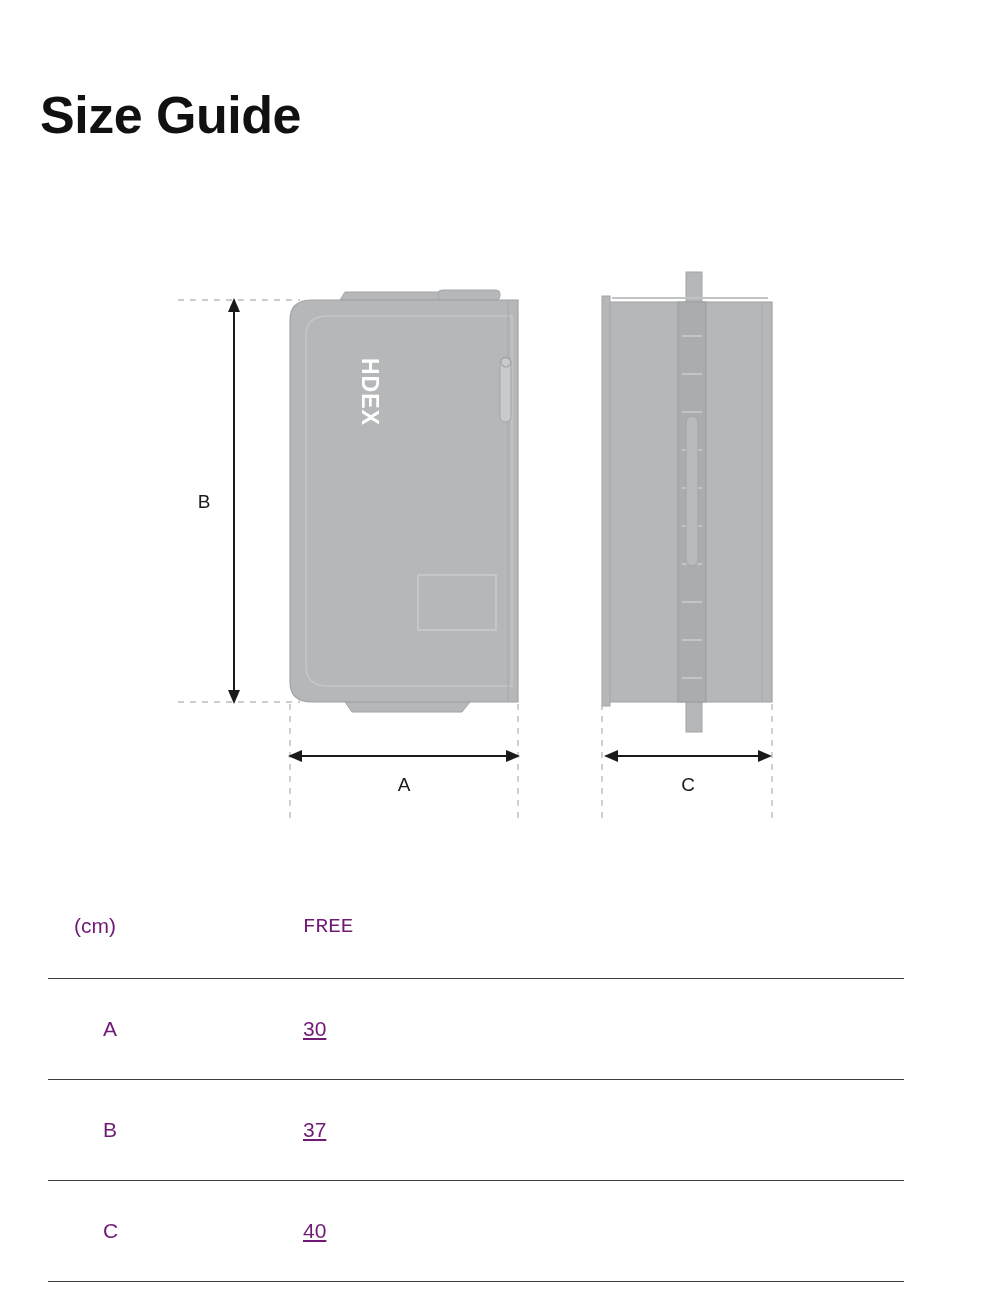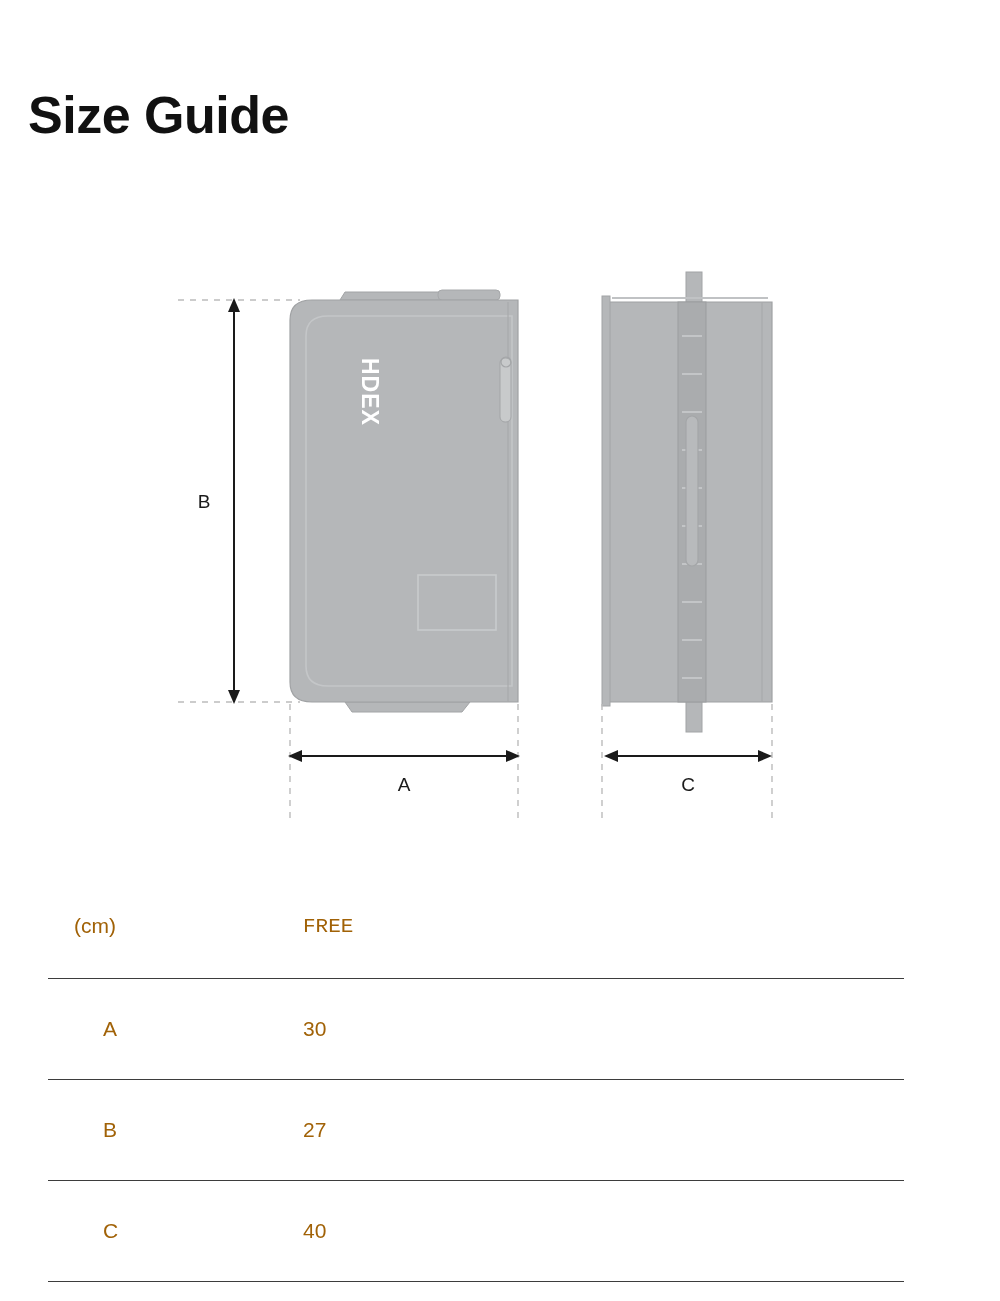--- a/index.html
+++ b/index.html
@@ -11,21 +11,21 @@
     width: 1000px;
     height: 1301px;
     position: relative;
     font-family: "Liberation Sans", sans-serif;
     color: #141414;
     overflow: hidden;
   }
 
   .page-title {
     position: absolute;
-    left: 28px;
+    left: 40px;
     top: 52px;
     font-size: 52px;
     font-weight: 700;
     letter-spacing: -0.5px;
     line-height: 1.1;
     color: #111111;
   }
 
   
   .diagram {
@@ -46,21 +46,21 @@
   }
 
   
   .size-table {
     position: absolute;
     left: 48px;
     top: 880px;
     width: 856px;
     border-collapse: collapse;
     font-size: 21px;
-    color: #a16207;
+    color: #701a75;
   }
   .size-table th,
   .size-table td {
     text-align: left;
     font-weight: 400;
     padding: 0;
     height: 100px;
     vertical-align: middle;
   }
   .size-table thead th {
@@ -80,20 +80,21 @@
   .col-val {
     padding-left: 10px !important;
     font-family: Liberation Mono, monospace;
   }
   .cell-key {
     width: 190px;
     padding-left: 55px !important;
   }
   .cell-value {
     padding-left: 10px !important;
+    text-decoration: underline;
   }
 </style>
 </head>
 <body>
 
 <h1 class="page-title">Size Guide</h1>
 
 <div class="diagram">
   <svg width="1000" height="600" viewBox="0 0 1000 600" xmlns="http://www.w3.org/2000/svg">
 
@@ -187,20 +188,20 @@
       <th class="col-val">FREE</th>
     </tr>
   </thead>
   <tbody>
     <tr>
       <td class="cell-key">A</td>
       <td class="cell-value">30</td>
     </tr>
     <tr>
       <td class="cell-key">B</td>
-      <td class="cell-value">27</td>
+      <td class="cell-value">37</td>
     </tr>
     <tr>
       <td class="cell-key">C</td>
       <td class="cell-value">40</td>
     </tr>
   </tbody>
 </table>
 
 </body></html>

